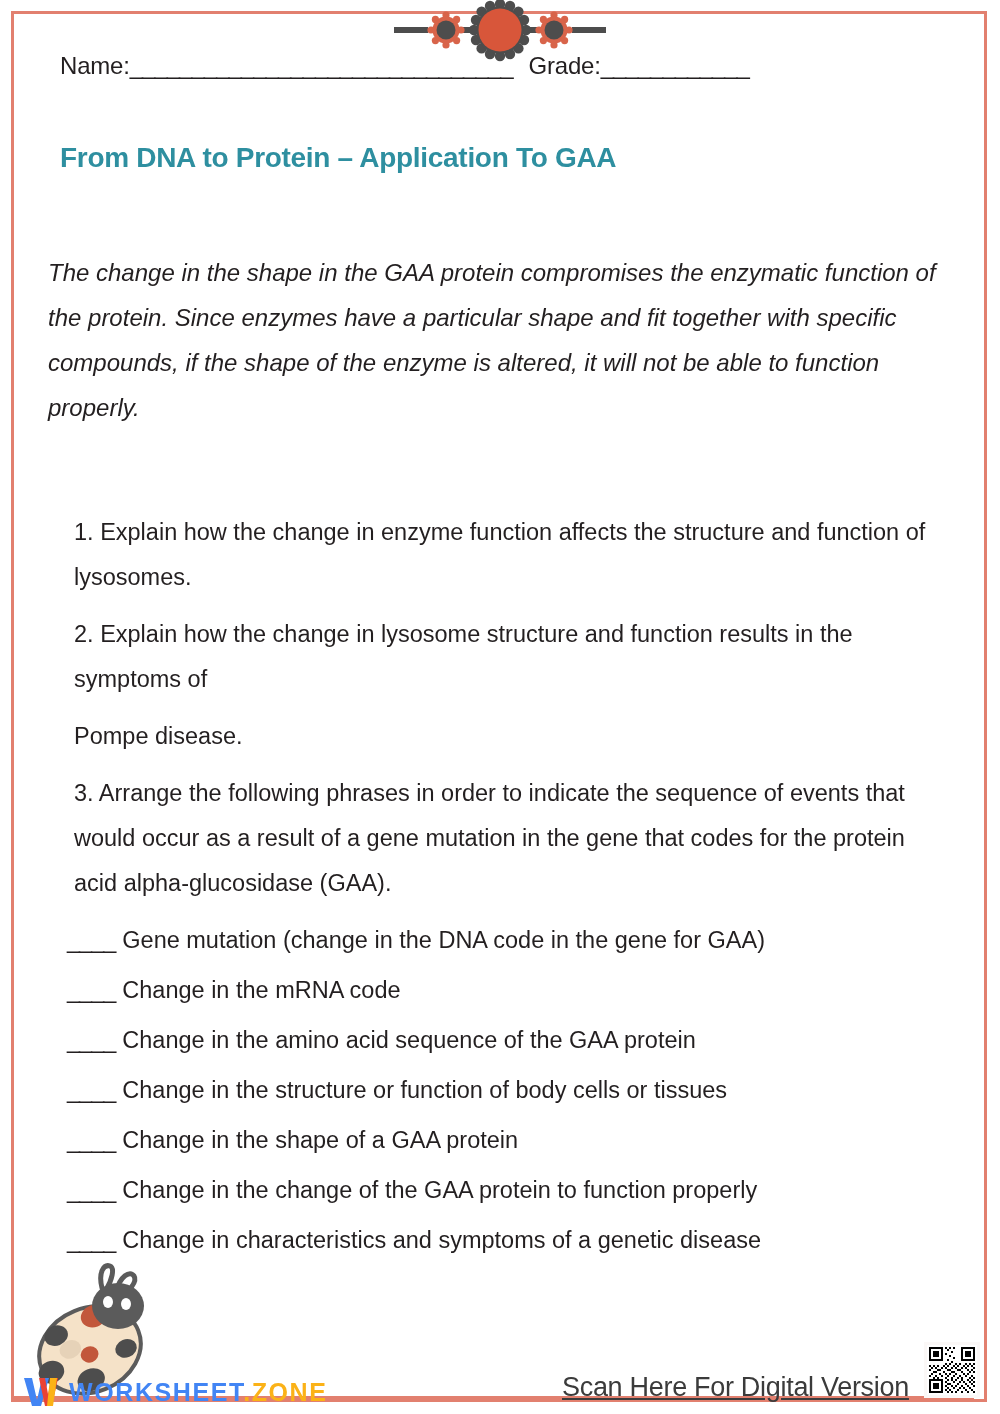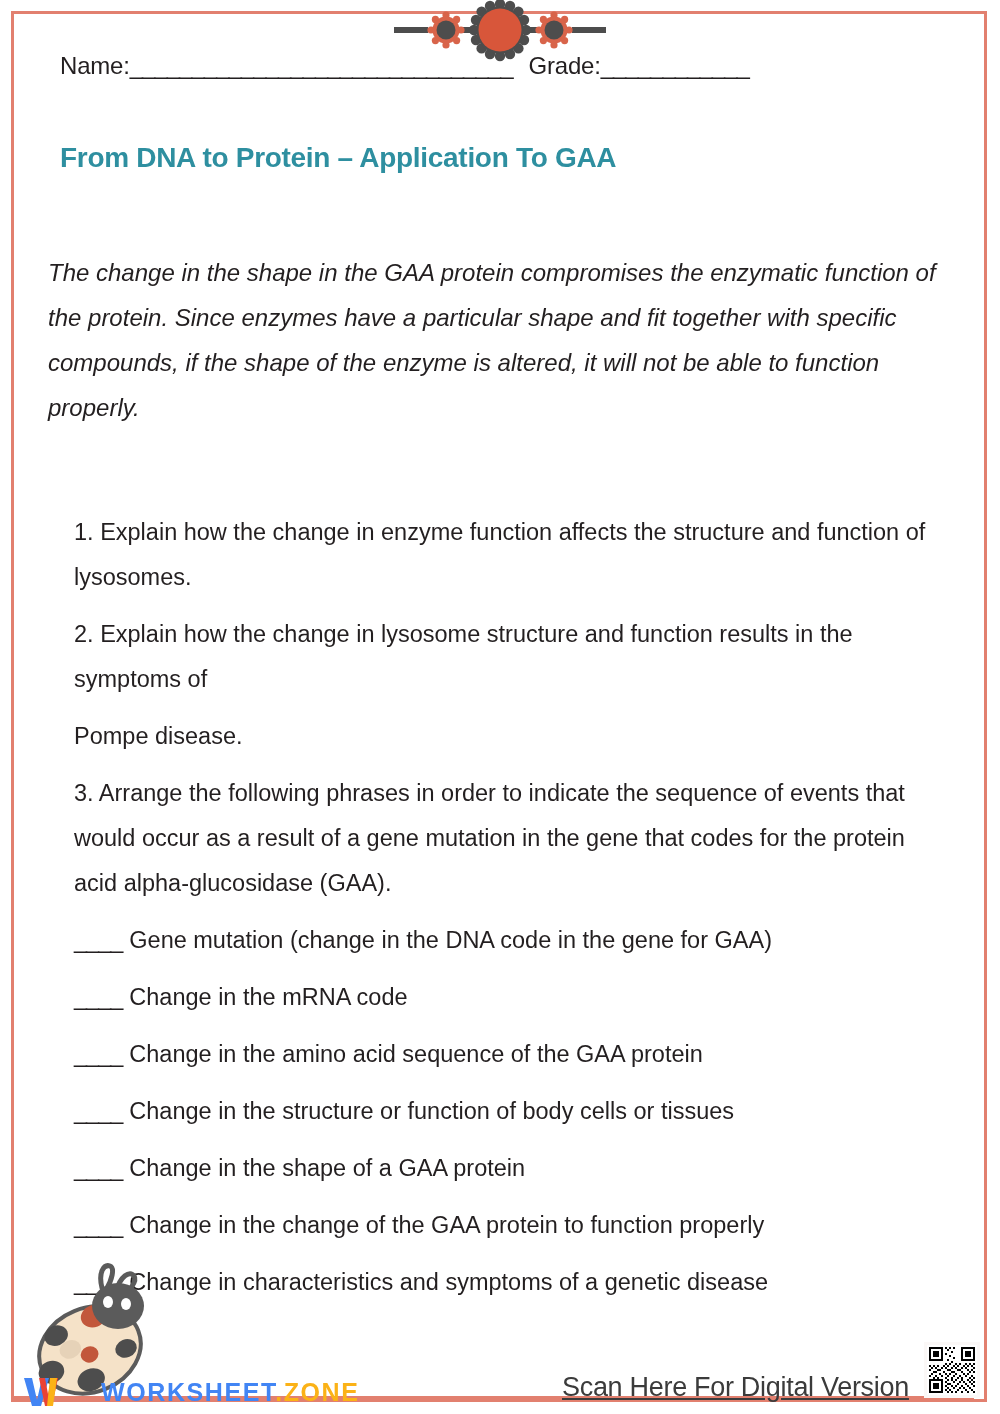--- a/index.html
+++ b/index.html
@@ -86,21 +86,21 @@
   .body-block {
     position: absolute;
     left: 62px;
     top: 498px;
     width: 895px;
     font-size: 23.5px;
     line-height: 45px;
     color: #231f20;
   }
   .q-line { margin: 12px; }
-  .blank-line { margin: 12px; }
+  .blank-line { margin: 5px; }
   .blank-line .blank {
     letter-spacing: -1px;
     padding-right: 7px;
   }
 
   
   .ladybug {
     position: absolute;
     left: 32px;
     top: 1258px;
@@ -120,21 +120,20 @@
     z-index: 1;
   }
   .logo {
     position: absolute;
     left: 22px;
     top: 1375px;
     height: 34px;
     display: flex;
     align-items: center;
     z-index: 6;
-    gap: 32px;
   }
   .logo-mark { width: 42px; height: 32px; margin-right: 5px; }
   .logo-text {
     font-size: 25px;
     font-weight: bold;
     letter-spacing: 1.6px;
     line-height: 1;
   }
   .logo-text .w { color: #4285f4; }
   .logo-text .z { color: #fbb217; }

